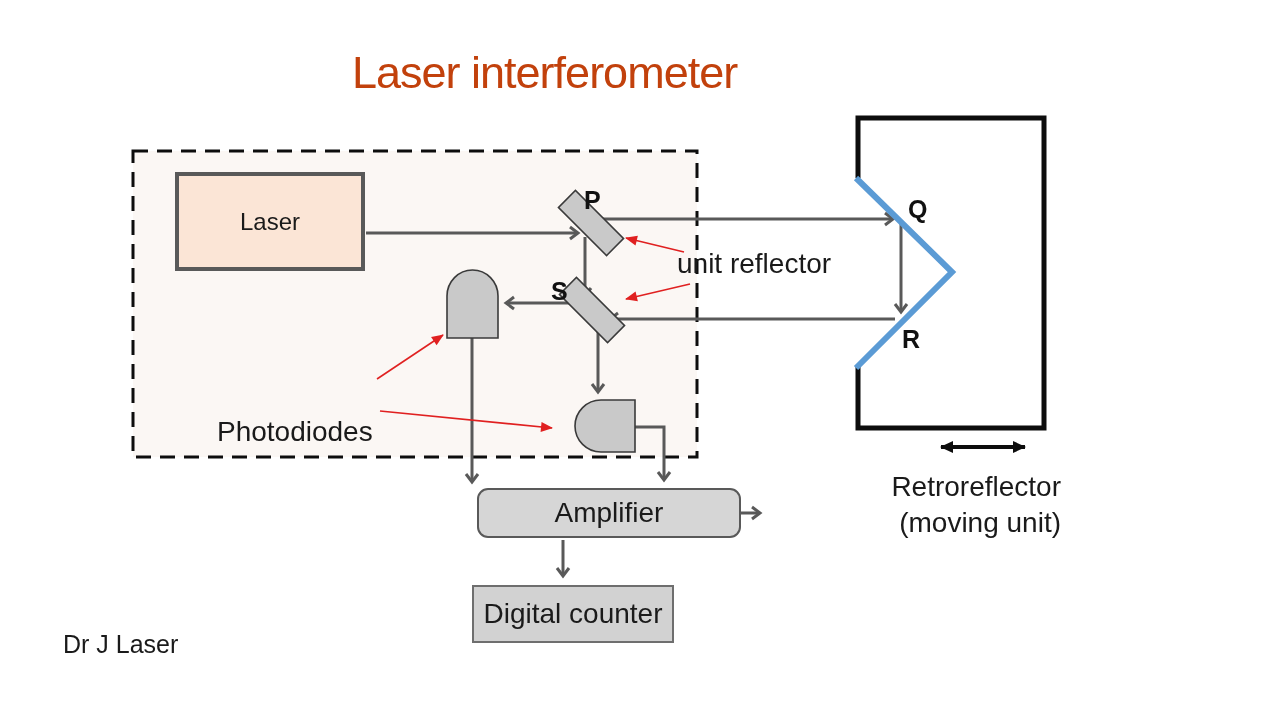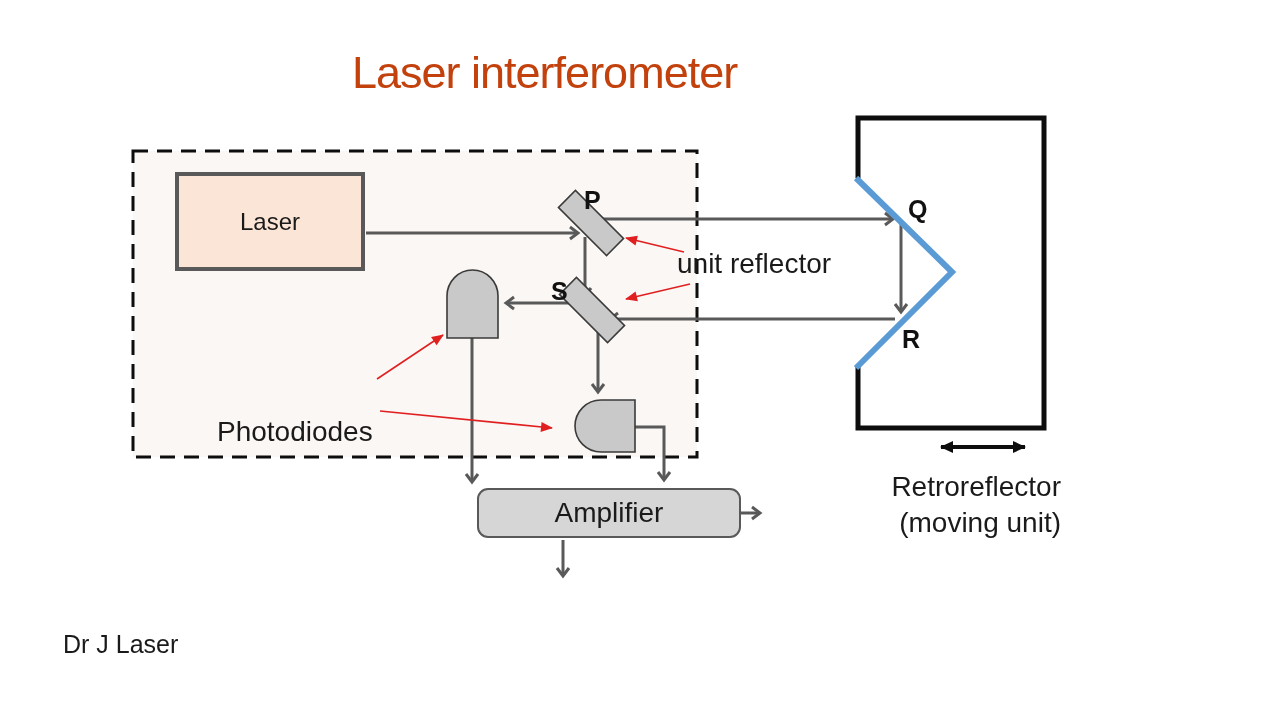--- a/index.html
+++ b/index.html
@@ -95,20 +95,23 @@
   <div class="abs beamlabel" id="label-q">Q</div>
   <div class="abs beamlabel" id="label-r">R</div>
 
   <div class="abs" id="semi-reflector">unit reflector</div>
   <div class="abs" id="photodiodes">Photodiodes</div>
 
   <div class="abs" id="amplifier-box">
     <span>Amplifier</span>
   </div>
 
+  <div class="abs" id="counter-box">
+    <span>Digital counter</span>
+  </div>
 
   <div class="abs" id="retro-caption">
     <div>Retroreflector</div>
     <div>(moving unit)</div>
   </div>
 
   <div class="abs" id="author">Dr J Laser</div>
 </div>
 
 </body></html>

